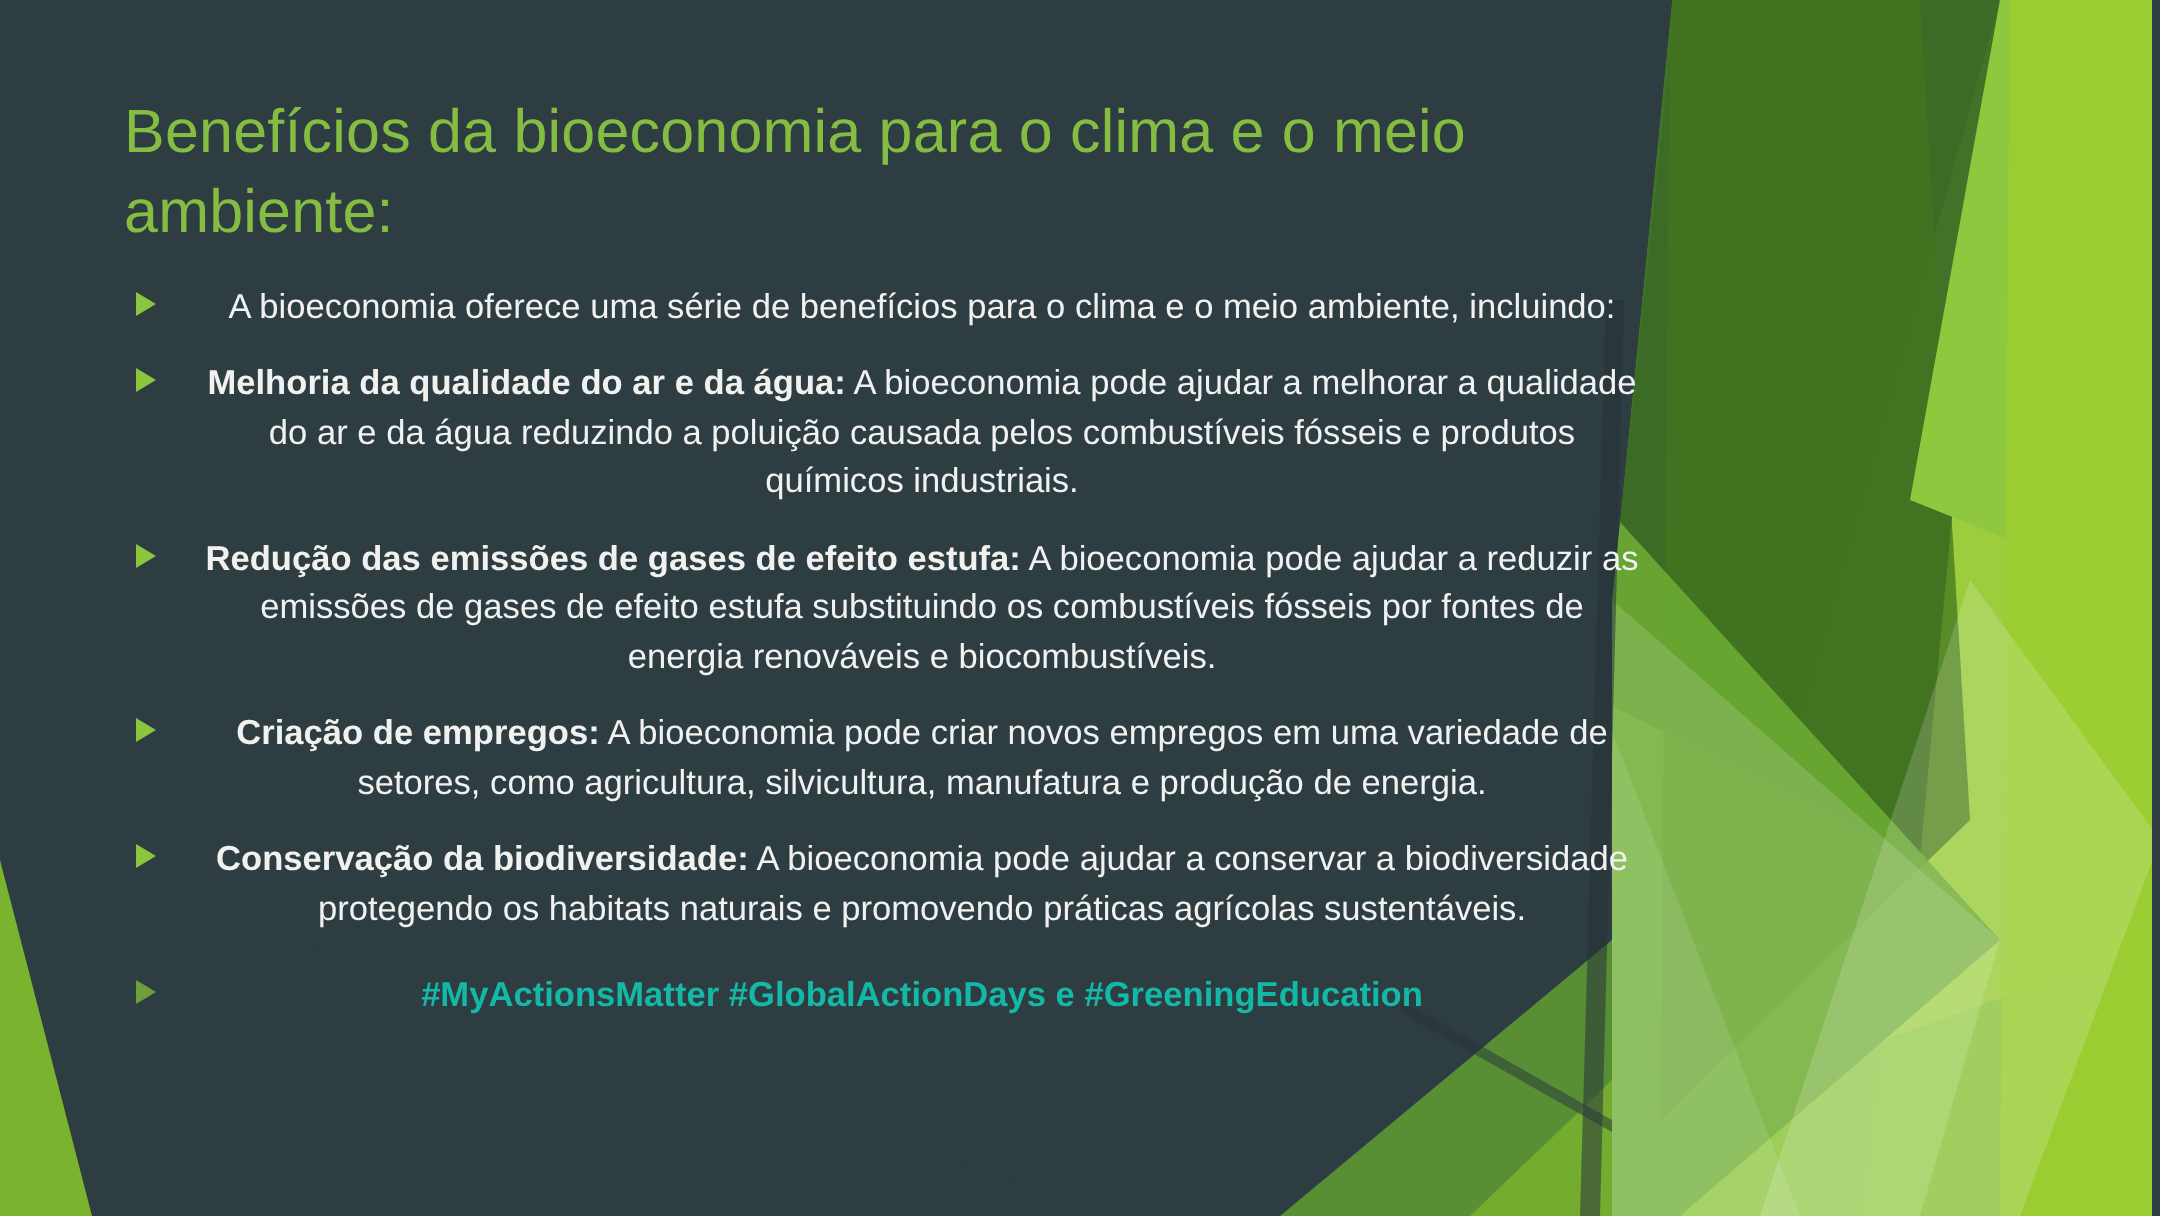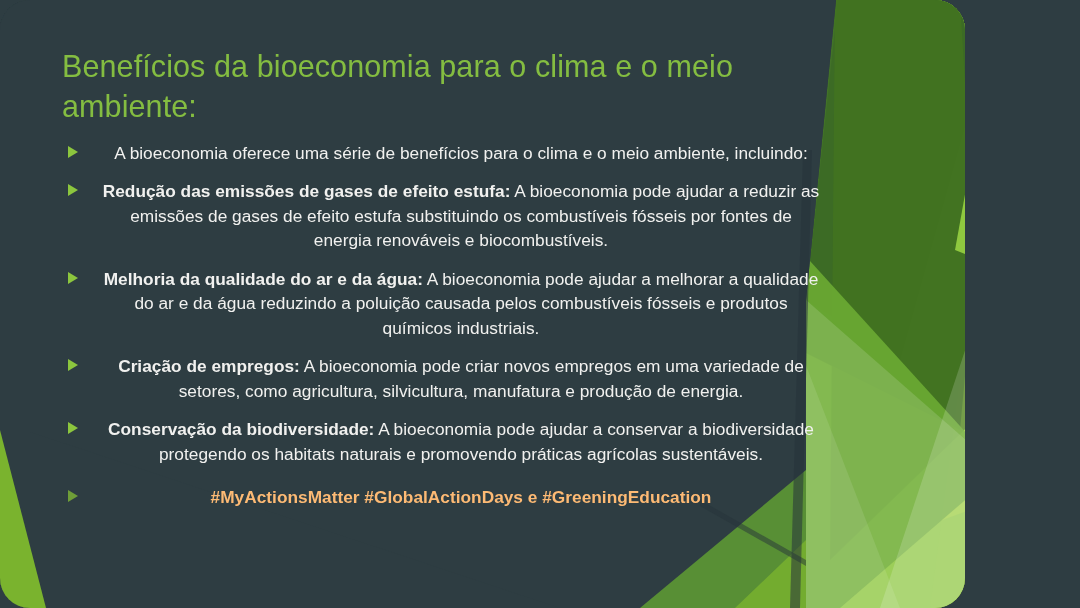--- a/index.html
+++ b/index.html
@@ -7,25 +7,24 @@
   html, body {
     width: 1080px;
     height: 608px;
     overflow: hidden;
     background: #2e3d42;
     font-family: "Liberation Sans", sans-serif;
   }
 
   #slide {
     position: relative;
-    width: 965px;
+    width: 1076px;
     height: 608px;
     background: #2e3d42;
     overflow: hidden;
-    border-radius: 30px;
   }
 
   
   #bg-art {
     position: absolute;
     inset: 0;
     width: 1080px;
     height: 608px;
     pointer-events: none;
   }
@@ -76,21 +75,21 @@
     border-bottom: 6.5px solid transparent;
     border-left: 10.5px solid #8cc63e;
   }
 
   .lead-in { font-weight: bold; }
 
   .hashtag-item {
     margin-top: 18px;
   }
   .hashtag-item .hashtag-text {
-    color: #fdba74;
+    color: #14b8a6;
     font-weight: bold;
     font-size: 17.3px;
   }
   .hashtag-item .bullet-marker {
     border-left-color: #6f9e38;
   }
 </style>
 </head>
 <body>
 
@@ -149,26 +148,26 @@
 
     <ul class="bullet-list">
 
       <li class="bullet-item">
         <span class="bullet-marker"></span>
         <span>A bioeconomia oferece uma série de benefícios para o clima e o meio ambiente, incluindo:</span>
       </li>
 
       <li class="bullet-item">
         <span class="bullet-marker"></span>
-        <span class="lead-in">Redução das emissões de gases de efeito estufa:</span><span> A bioeconomia pode ajudar a reduzir as emissões de gases de efeito estufa substituindo os combustíveis fósseis por fontes de energia renováveis e biocombustíveis.</span>
+        <span class="lead-in">Melhoria da qualidade do ar e da água:</span><span> A bioeconomia pode ajudar a melhorar a qualidade do ar e da água reduzindo a poluição causada pelos combustíveis fósseis e produtos químicos industriais.</span>
       </li>
 
       <li class="bullet-item">
         <span class="bullet-marker"></span>
-        <span class="lead-in">Melhoria da qualidade do ar e da água:</span><span> A bioeconomia pode ajudar a melhorar a qualidade do ar e da água reduzindo a poluição causada pelos combustíveis fósseis e produtos químicos industriais.</span>
+        <span class="lead-in">Redução das emissões de gases de efeito estufa:</span><span> A bioeconomia pode ajudar a reduzir as emissões de gases de efeito estufa substituindo os combustíveis fósseis por fontes de energia renováveis e biocombustíveis.</span>
       </li>
 
       <li class="bullet-item">
         <span class="bullet-marker"></span>
         <span class="lead-in">Criação de empregos:</span><span> A bioeconomia pode criar novos empregos em uma variedade de setores, como agricultura, silvicultura, manufatura e produção de energia.</span>
       </li>
 
       <li class="bullet-item">
         <span class="bullet-marker"></span>
         <span class="lead-in">Conservação da biodiversidade:</span><span> A bioeconomia pode ajudar a conservar a biodiversidade protegendo os habitats naturais e promovendo práticas agrícolas sustentáveis.</span>

